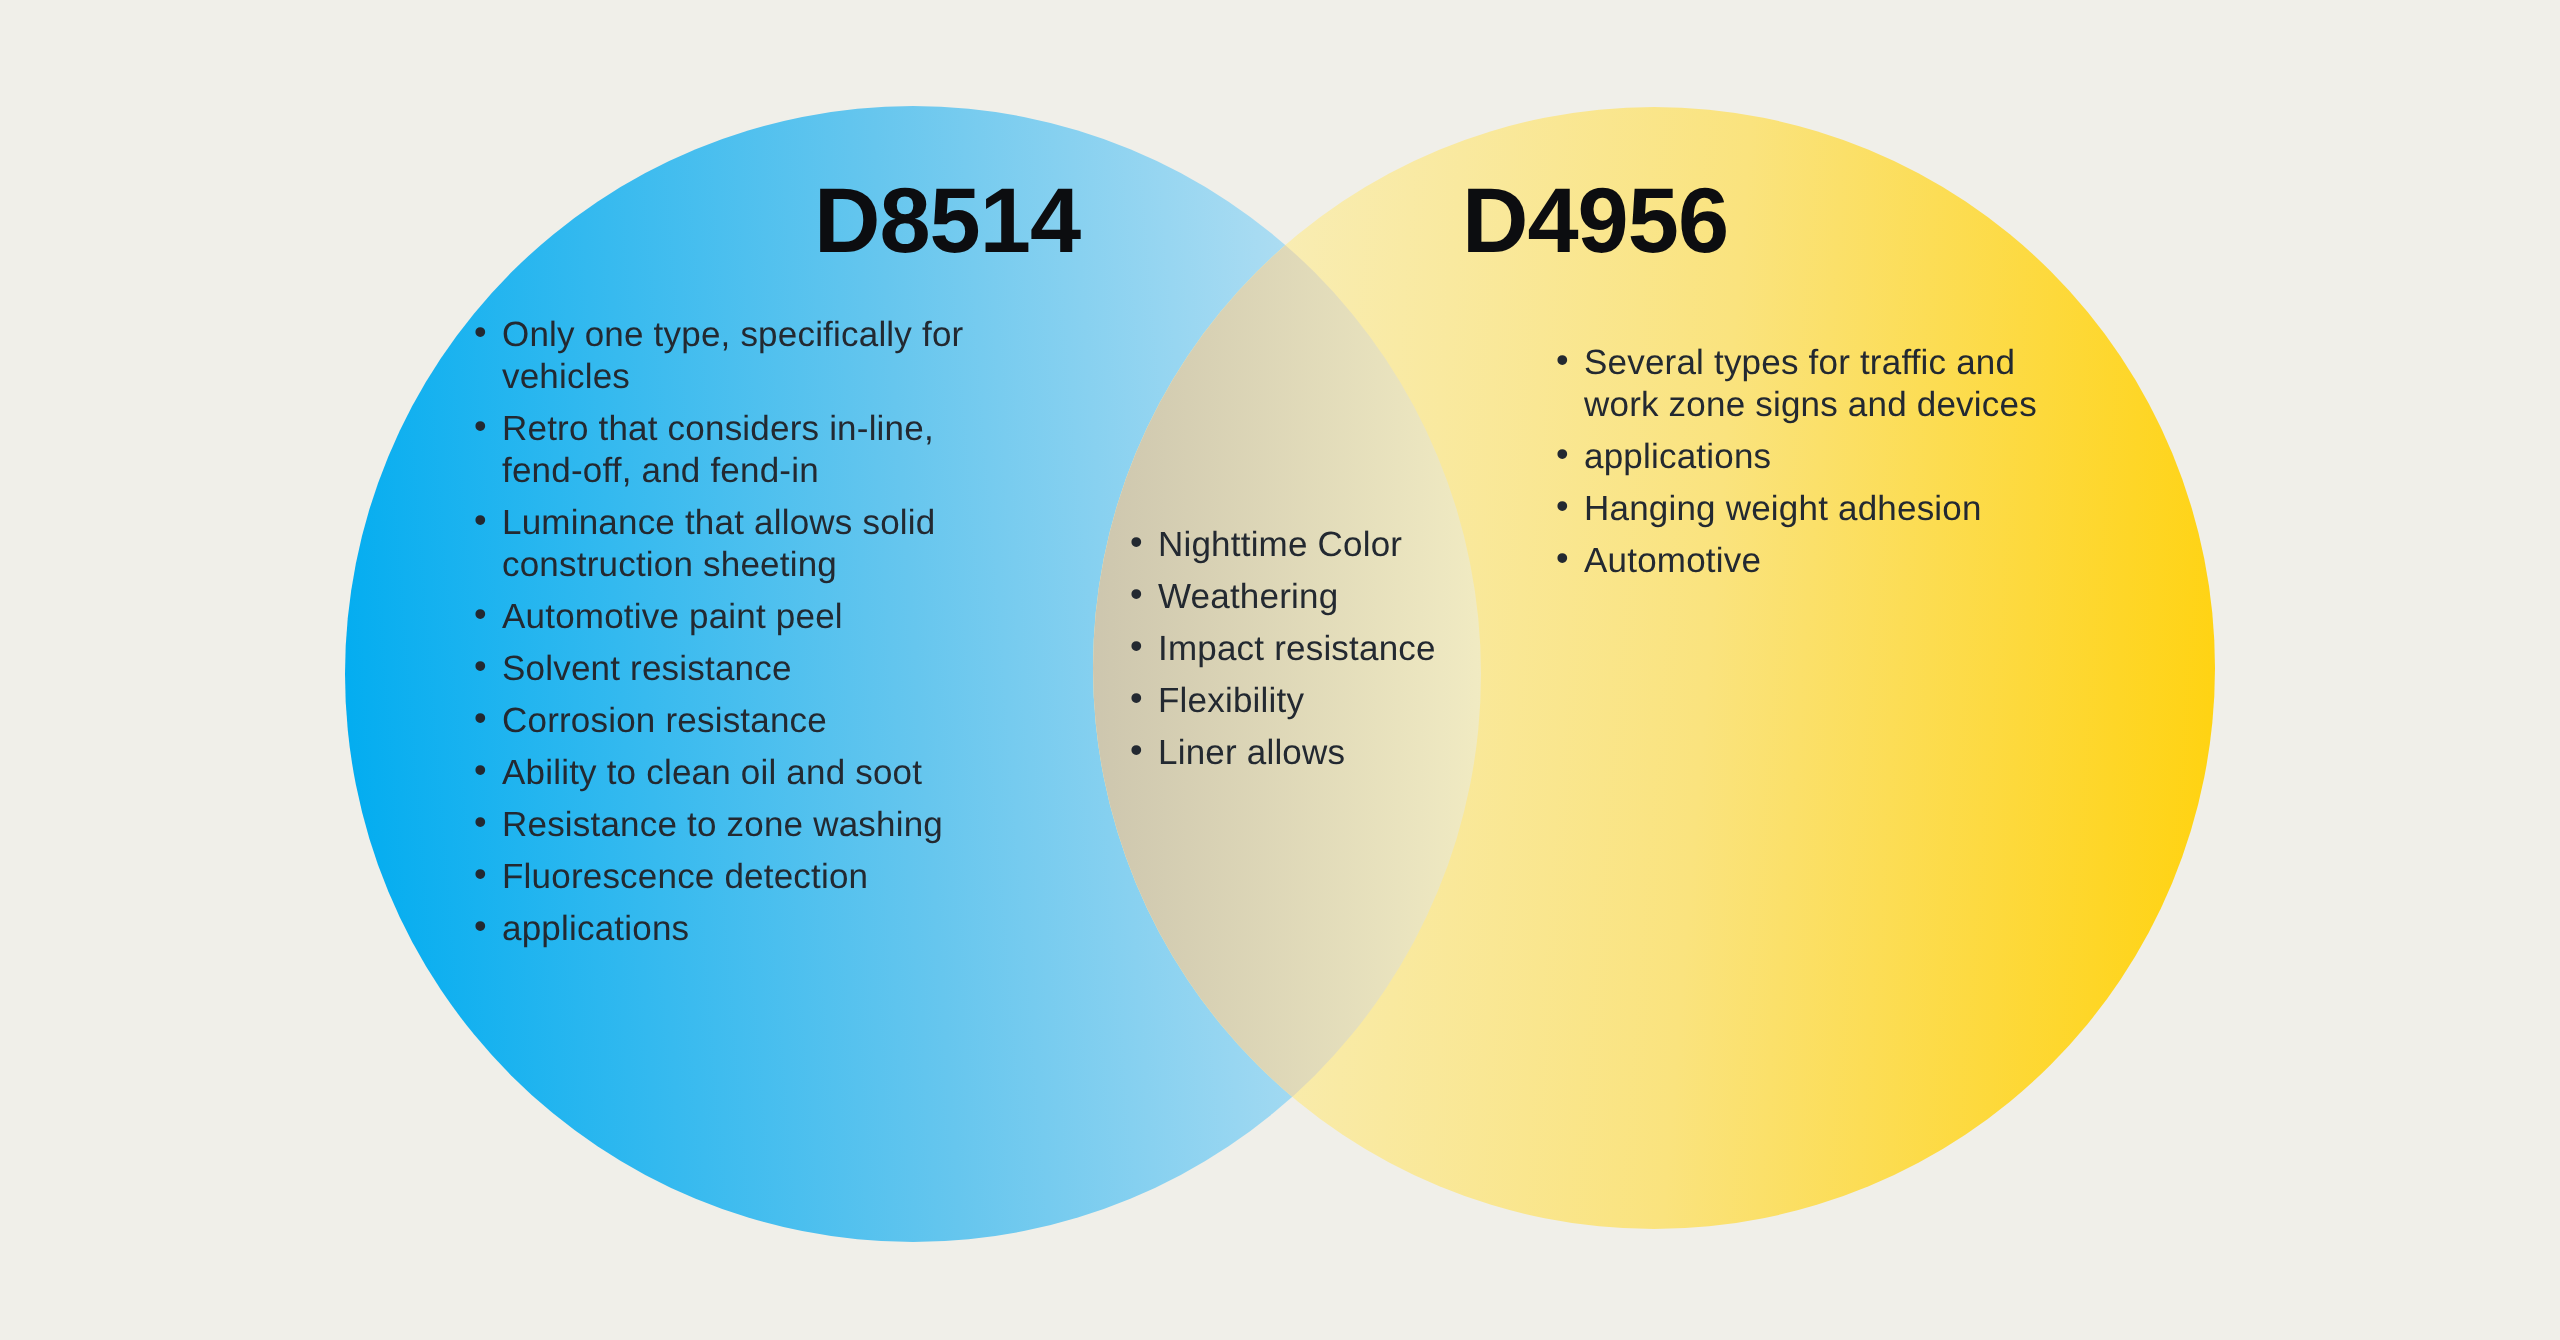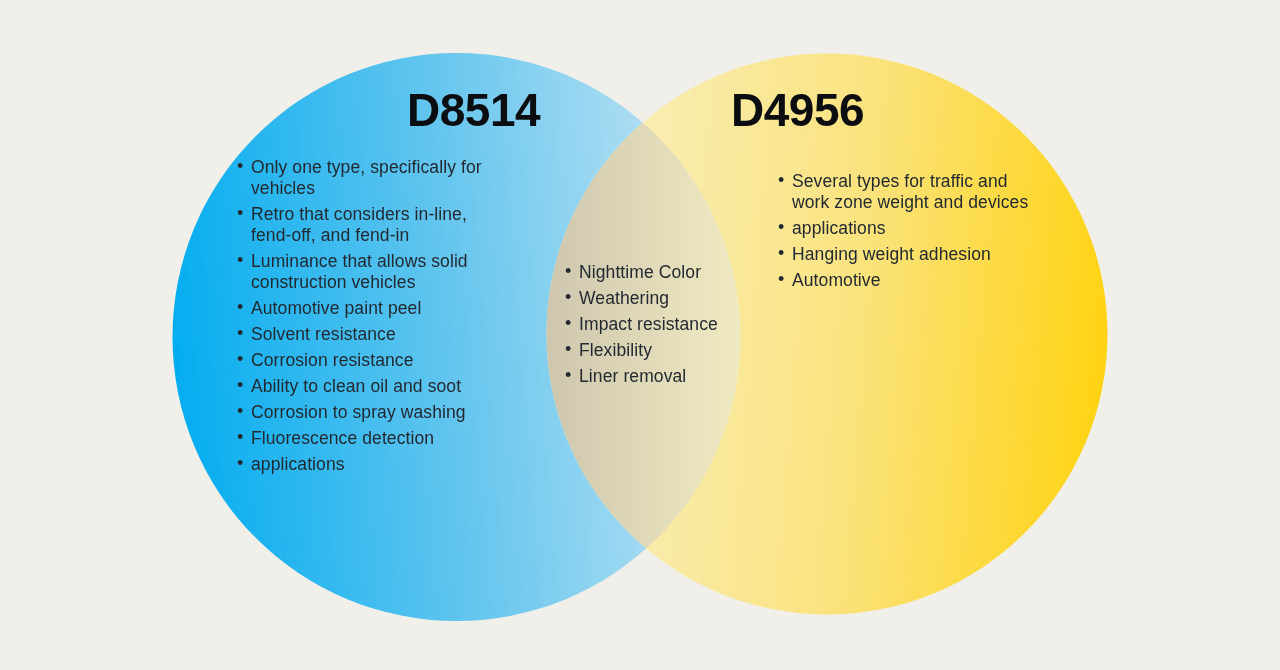--- a/index.html
+++ b/index.html
@@ -101,36 +101,36 @@
       <li>
         <span class="ln">Only one type, specifically for</span>
         <span class="ln">vehicles</span>
       </li>
       <li>
         <span class="ln">Retro that considers in-line,</span>
         <span class="ln">fend-off, and fend-in</span>
       </li>
       <li>
         <span class="ln">Luminance that allows solid</span>
-        <span class="ln">construction vehicles</span>
+        <span class="ln">construction sheeting</span>
       </li>
       <li>
         <span class="ln">Automotive paint peel</span>
       </li>
       <li>
         <span class="ln">Solvent resistance</span>
       </li>
       <li>
         <span class="ln">Corrosion resistance</span>
       </li>
       <li>
         <span class="ln">Ability to clean oil and soot</span>
       </li>
       <li>
-        <span class="ln">Corrosion to spray washing</span>
+        <span class="ln">Resistance to zone washing</span>
       </li>
       <li>
         <span class="ln">Fluorescence detection</span>
       </li>
       <li>
         <span class="ln">applications</span>
       </li>
     </ul>
 
   <ul class="vlist list-overlap">
@@ -140,28 +140,28 @@
       <li>
         <span class="ln">Weathering</span>
       </li>
       <li>
         <span class="ln">Impact resistance</span>
       </li>
       <li>
         <span class="ln">Flexibility</span>
       </li>
       <li>
-        <span class="ln">Liner removal</span>
+        <span class="ln">Liner allows</span>
       </li>
     </ul>
 
   <ul class="vlist list-right">
       <li>
         <span class="ln">Several types for traffic and</span>
-        <span class="ln">work zone weight and devices</span>
+        <span class="ln">work zone signs and devices</span>
       </li>
       <li>
         <span class="ln">applications</span>
       </li>
       <li>
         <span class="ln">Hanging weight adhesion</span>
       </li>
       <li>
         <span class="ln">Automotive</span>
       </li>

